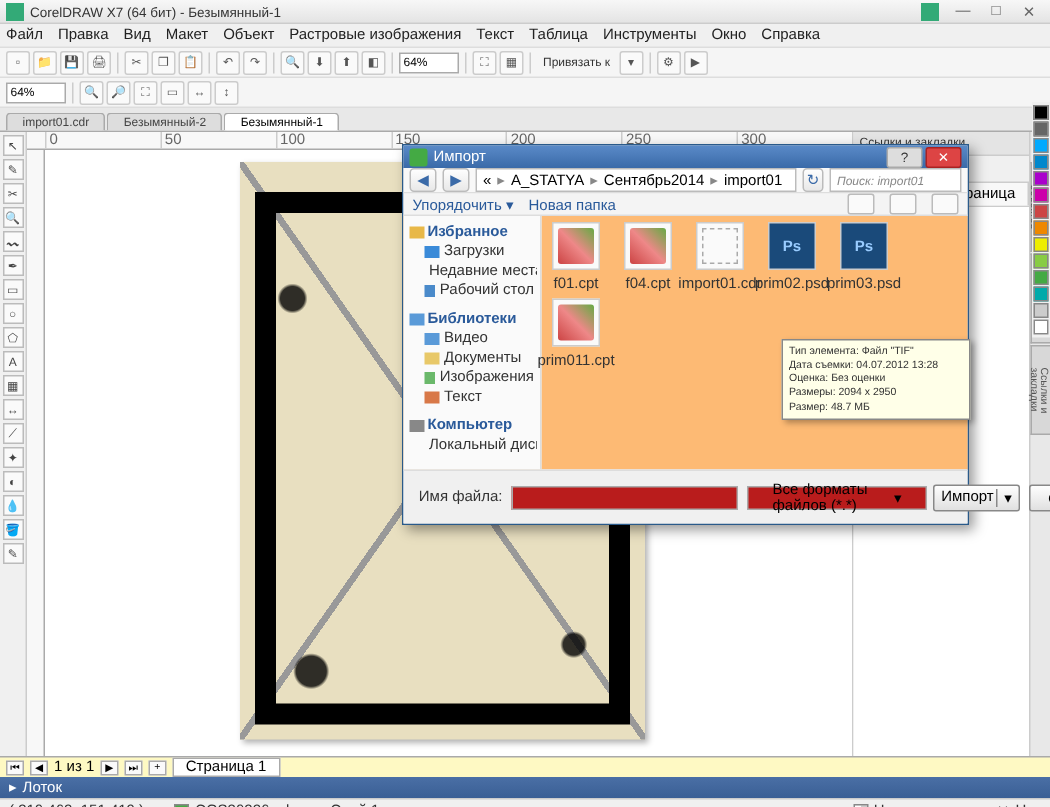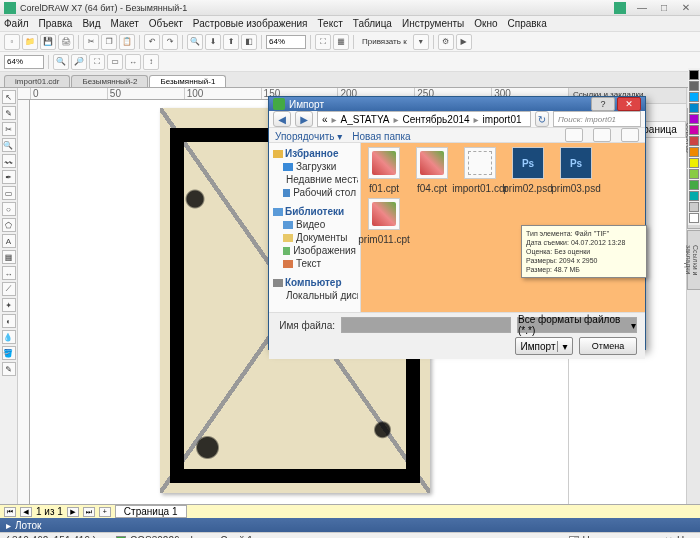--- a/index.html
+++ b/index.html
@@ -74,24 +74,24 @@
 .dlg-side .gico{width:10px;height:8px;display:inline-block}
 .dlg-files{flex:1;padding:4px;display:flex;flex-wrap:wrap;align-content:flex-start;gap:4px 10px;position:relative}
 .fitem{width:38px;display:flex;flex-direction:column;align-items:center;font-size:7px;text-align:center;color:#333}
 .fico{width:32px;height:32px;border:1px solid #ccc;background:#fafafa;margin-bottom:4px;display:flex;align-items:center;justify-content:center;font-size:7px;color:#888;position:relative;overflow:hidden}
 .fico.sel{border:1px solid #3a8ad8;background:#d0e4f8}
 .fico.psd{background:#1a4a7a;color:#9cf;font-weight:bold;font-size:10px}
 .fico.cpt::after{content:"";position:absolute;inset:3px;background:linear-gradient(45deg,#c44,#e88,#6a4);border-radius:2px}
 .fico.photo::after{content:"";position:absolute;inset:2px;background:linear-gradient(#4a8a3a,#6aaa5a);border-radius:2px}
 .fico.cdr::after{content:"";position:absolute;left:3px;top:3px;right:3px;bottom:3px;border:1px dashed #aaa}
 .tooltip{position:absolute;right:-2px;top:82px;width:126px;background:#ffffe8;border:1px solid #888;padding:3px 4px;font-size:7px;color:#333;box-shadow:2px 2px 4px rgba(0,0,0,.3);z-index:10;line-height:1.3}
-.dlg-foot{height:48px;background:#f0f0f0;border-top:1px solid #ddd;padding:4px 8px;display:flex;flex-direction:column;gap:4px}
+.dlg-foot{height:48px;background:#f0f0f0;border-top:1px solid #ddd;padding:4px 8px;display:flex;flex-direction:row;gap:4px}
 .dlg-foot .row{display:flex;align-items:center;gap:6px;font-size:9px}
 .dlg-foot .lbl{width:58px;text-align:right;color:#333}
-.dlg-foot input,.dlg-foot .combo{flex:1;height:16px;border:1px solid #aaa;background:#a3a3a3;padding:0 0;font-size:9px}
+.dlg-foot input,.dlg-foot .combo{flex:1;height:16px;border:1px solid #aaa;background:#b91c1c;padding:0 16px;font-size:9px}
 .dlg-foot .combo{width:120px;flex:none;display:flex;align-items:center;justify-content:space-between}
 .dlg-foot .btns{display:flex;gap:6px;justify-content:flex-end}
 .dlg-foot button{width:58px;height:18px;border:1px solid #888;background:linear-gradient(#fefefe,#e0e0e0);border-radius:2px;font-size:9px}
 .dlg-foot button.primary{display:flex;align-items:center;justify-content:center;gap:2px}
 </style>
 </head>
 <body>
 
 <div class="titlebar">
   <div class="ico"></div>

